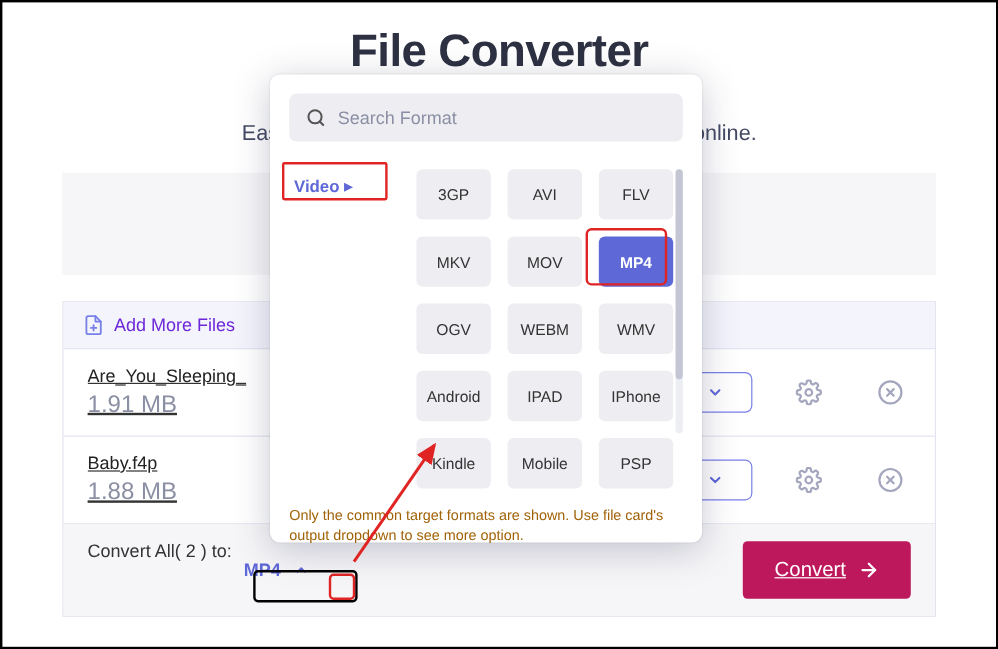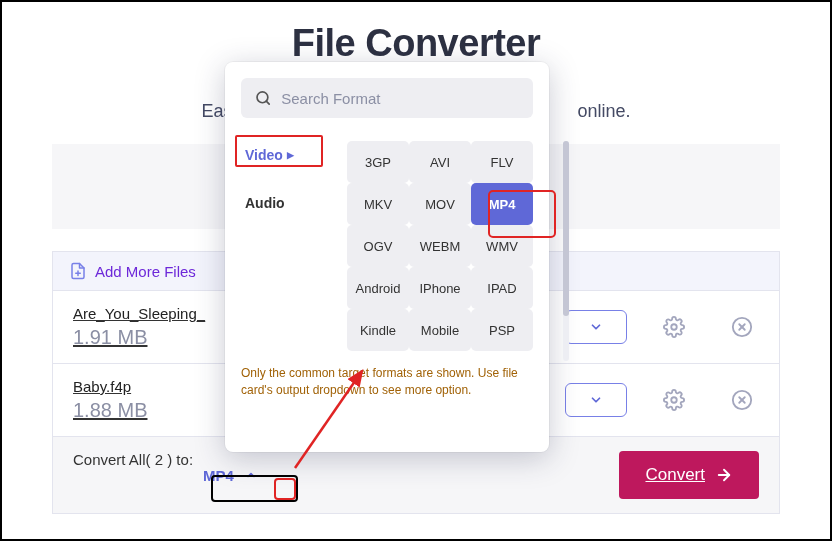--- a/index.html
+++ b/index.html
@@ -113,21 +113,21 @@
     display: flex; align-items: center; gap: 10px;
     cursor: pointer;
     text-decoration: underline;
   }
   .convert-btn svg { width: 18px; height: 18px; }
 
   
   .popover {
     position: absolute;
     left: 223px; top: 60px;
-    width: 324px; height: 390px;
+    width: 360px; height: 390px;
     background: #fff;
     border-radius: 8px;
     box-shadow: 0 6px 30px rgba(40,44,80,0.25), 0 0 0 1px rgba(0,0,0,0.04);
     padding: 16px;
   }
   .search-box {
     display: flex; align-items: center; gap: 10px;
     background: #eeeef2;
     border-radius: 6px;
     padding: 11px 14px;
@@ -156,21 +156,21 @@
     position: absolute;
     border: 2px solid #e02424;
     border-radius: 2px;
     pointer-events: none;
   }
   .format-grid {
     position: relative;
     display: grid;
     grid-template-columns: repeat(3, 62px);
     grid-auto-rows: 42px;
-    gap: 0;
+    gap: 14px;
     flex: 1;
     text-align: right;
   }
   .fmt {
     background: #eeeef2;
     border-radius: 5px;
     font-size: 13px;
     font-weight: 500;
     color: #333;
     display: flex; align-items: center; justify-content: center;
@@ -313,42 +313,39 @@
         <line x1="21" y1="21" x2="16.65" y2="16.65"></line>
       </svg>
     <input type="text" placeholder="Search Format" style="">
   </div>
 
   <div class="format-body">
     <div class="cat-list">
       <div class="cat-item active">
         <span>Video</span>
         <span class="tri">▶</span>
-      </div>
-      <div class="cat-item">
-        <span>Audio</span>
       </div>
       <div class="cat-highlight" style="left:-6px;top:-6px;width:88px;height:32px;"></div>
     </div>
 
     <div style="position:relative;">
       <div class="format-grid" id="format-grid">
 
       <div class="fmt">3GP</div>
           <div class="fmt">AVI</div>
           <div class="fmt">FLV</div>
           <div class="fmt">MKV</div>
           <div class="fmt">MOV</div>
           <div class="fmt selected">MP4</div>
           <div class="fmt">OGV</div>
           <div class="fmt">WEBM</div>
           <div class="fmt">WMV</div>
           <div class="fmt">Android</div>
+          <div class="fmt">IPAD</div>
           <div class="fmt">IPhone</div>
-          <div class="fmt">IPAD</div>
           <div class="fmt">Kindle</div>
           <div class="fmt">Mobile</div>
           <div class="fmt">PSP</div>
         </div>
       <div class="fmt-highlight" style="left:141px;top:49px;width:68px;height:48px;"></div>
       <div class="scroll-track" style="left:216px;">
         <div class="scroll-thumb"></div>
       </div>
     </div>
   </div>

